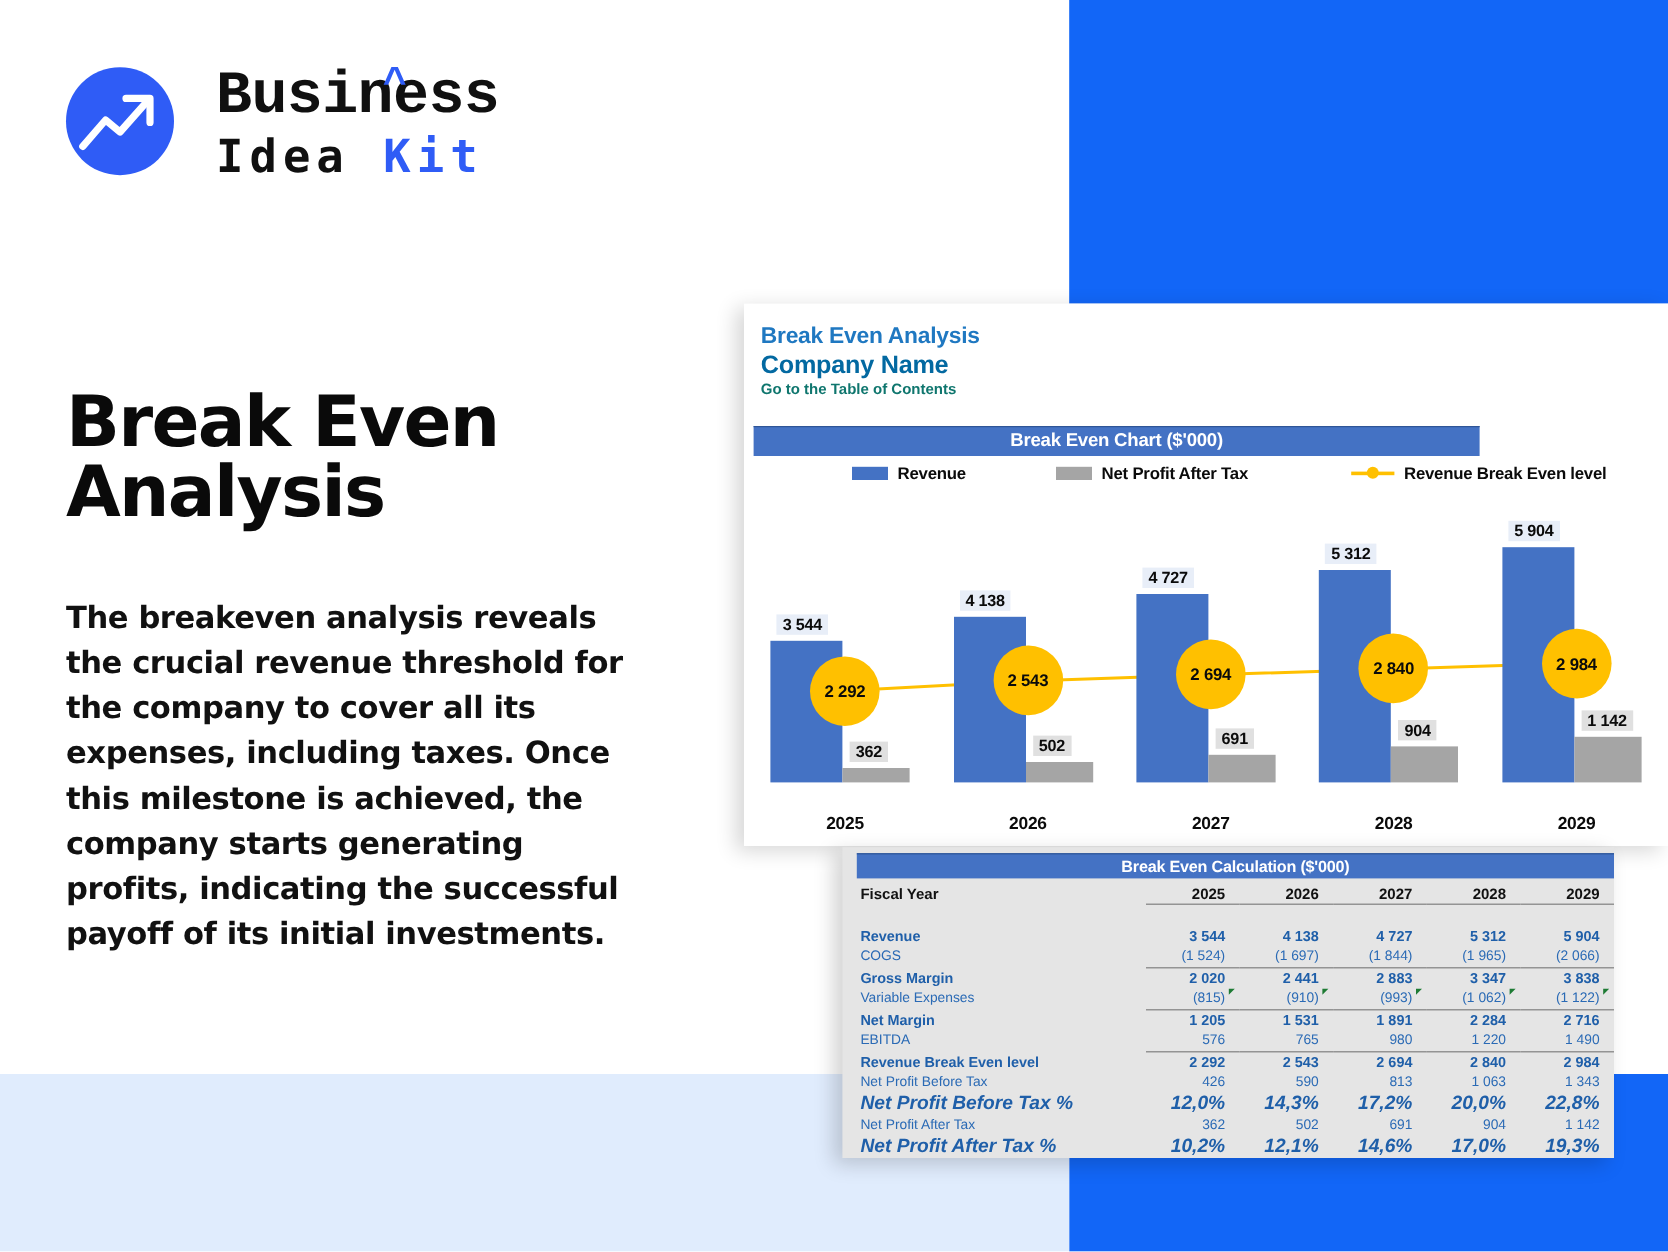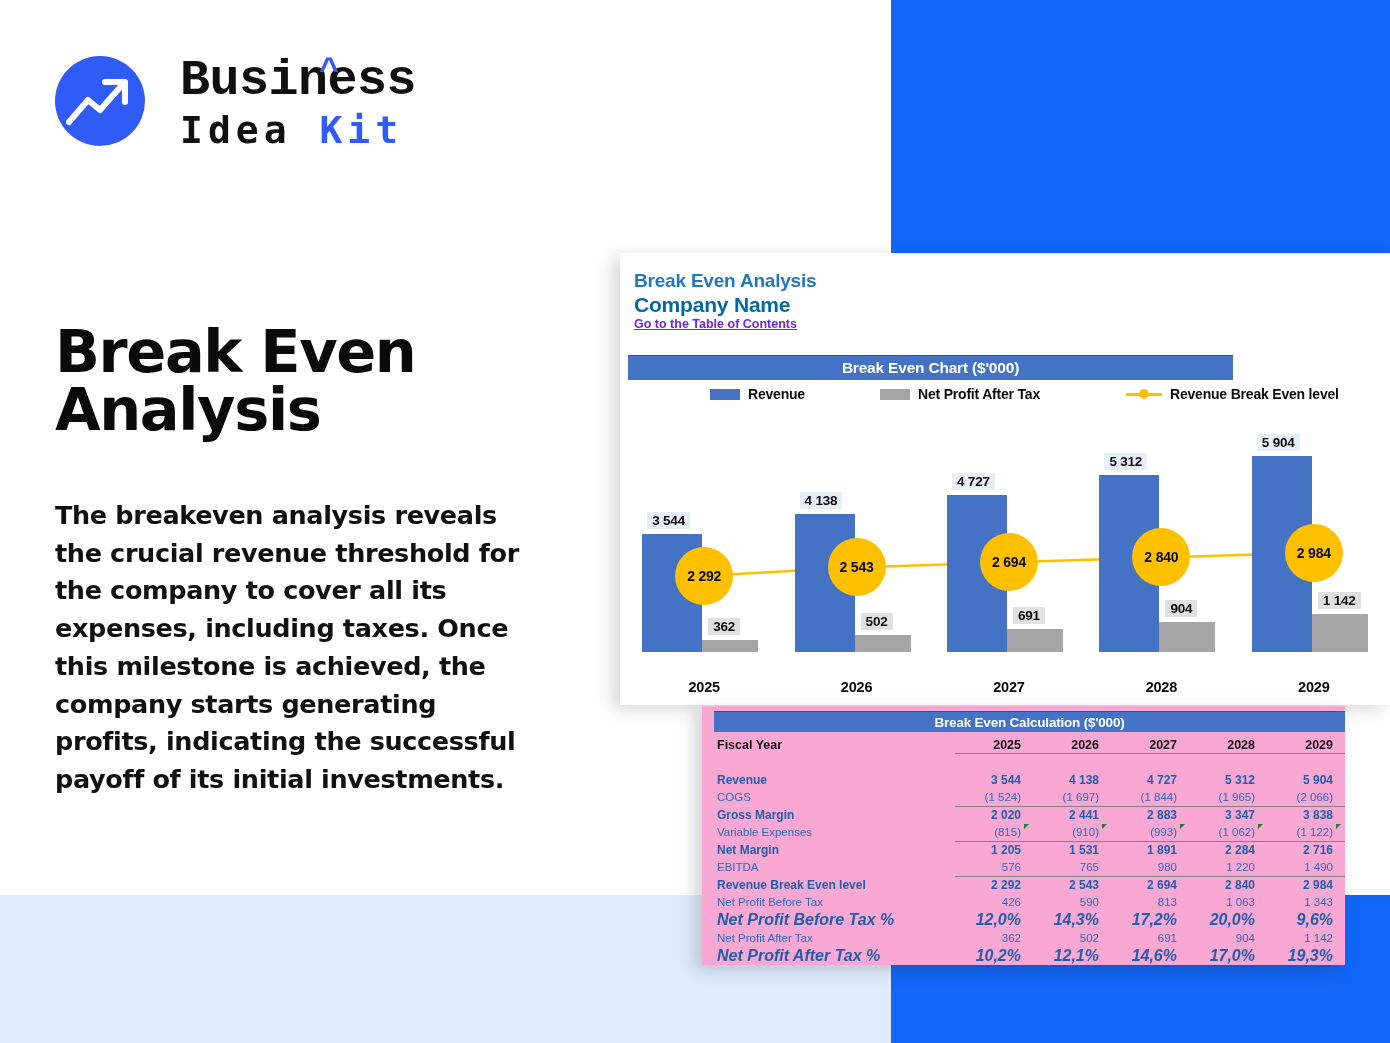--- a/index.html
+++ b/index.html
@@ -72,22 +72,22 @@
   .sheet-title {
     position: absolute; left: 14px; top: 17px;
     font-size: 19px; font-weight: 700; color: #1f78c1; letter-spacing: -0.2px;
   }
   .sheet-company {
     position: absolute; left: 14px; top: 40px;
     font-size: 21px; font-weight: 700; color: #0369a1; letter-spacing: -0.2px;
   }
   .sheet-toc {
     position: absolute; left: 14px; top: 64px;
-    font-size: 12.5px; font-weight: 700; color: #6d28d9;
-    text-decoration: underline; cursor: pointer;
+    font-size: 12.5px; font-weight: 700; color: #0f766e;
+    cursor: pointer;
   }
   .chart-banner {
     position: absolute; left: 8px; top: 102px; width: 605px; height: 25px;
     background: #4472c4; border-top: 1.5px solid #2f5597;
     color: #fff; font-size: 15.5px; font-weight: 700;
     display: flex; align-items: center; justify-content: center;
     letter-spacing: -0.2px;
   }
   .legend {
     position: absolute; left: 8px; top: 130px; width: 762px; height: 26px;
@@ -130,21 +130,21 @@
   .be-line { position: absolute; left: 0; top: 0; pointer-events: none; }
   .be-node {
     position: absolute; width: 58px; height: 58px; border-radius: 50%;
     background: #ffc000; display: flex; align-items: center; justify-content: center;
     font-size: 14px; font-weight: 700; color: #0b0b0b; letter-spacing: -0.2px;
   }
 
   
   .table-card {
     position: absolute; left: 702px; top: 706px; width: 643px; height: 259px;
-    background: #f9a8d4;
+    background: #e5e5e5;
     box-shadow: -7px 5px 16px rgba(0,0,0,0.18);
     overflow: hidden;
   }
   .table-banner {
     position: absolute; left: 12px; top: 5px; width: 631px; height: 21px;
     background: #4472c4; border-top: 1.5px solid #2f5597;
     color: #fff; font-size: 13.5px; font-weight: 700;
     display: flex; align-items: center; justify-content: center;
     letter-spacing: -0.2px;
   }
@@ -339,21 +339,21 @@
             <td class="num">813</td>
             <td class="num">1 063</td>
             <td class="num">1 343</td>
           </tr>
           <tr class="r-pct">
             <td class="lbl">Net Profit Before Tax %</td>
             <td class="num">12,0%</td>
             <td class="num">14,3%</td>
             <td class="num">17,2%</td>
             <td class="num">20,0%</td>
-            <td class="num">9,6%</td>
+            <td class="num">22,8%</td>
           </tr>
           <tr class="r-sub">
             <td class="lbl">Net Profit After Tax</td>
             <td class="num">362</td>
             <td class="num">502</td>
             <td class="num">691</td>
             <td class="num">904</td>
             <td class="num">1 142</td>
           </tr>
           <tr class="r-pct">

